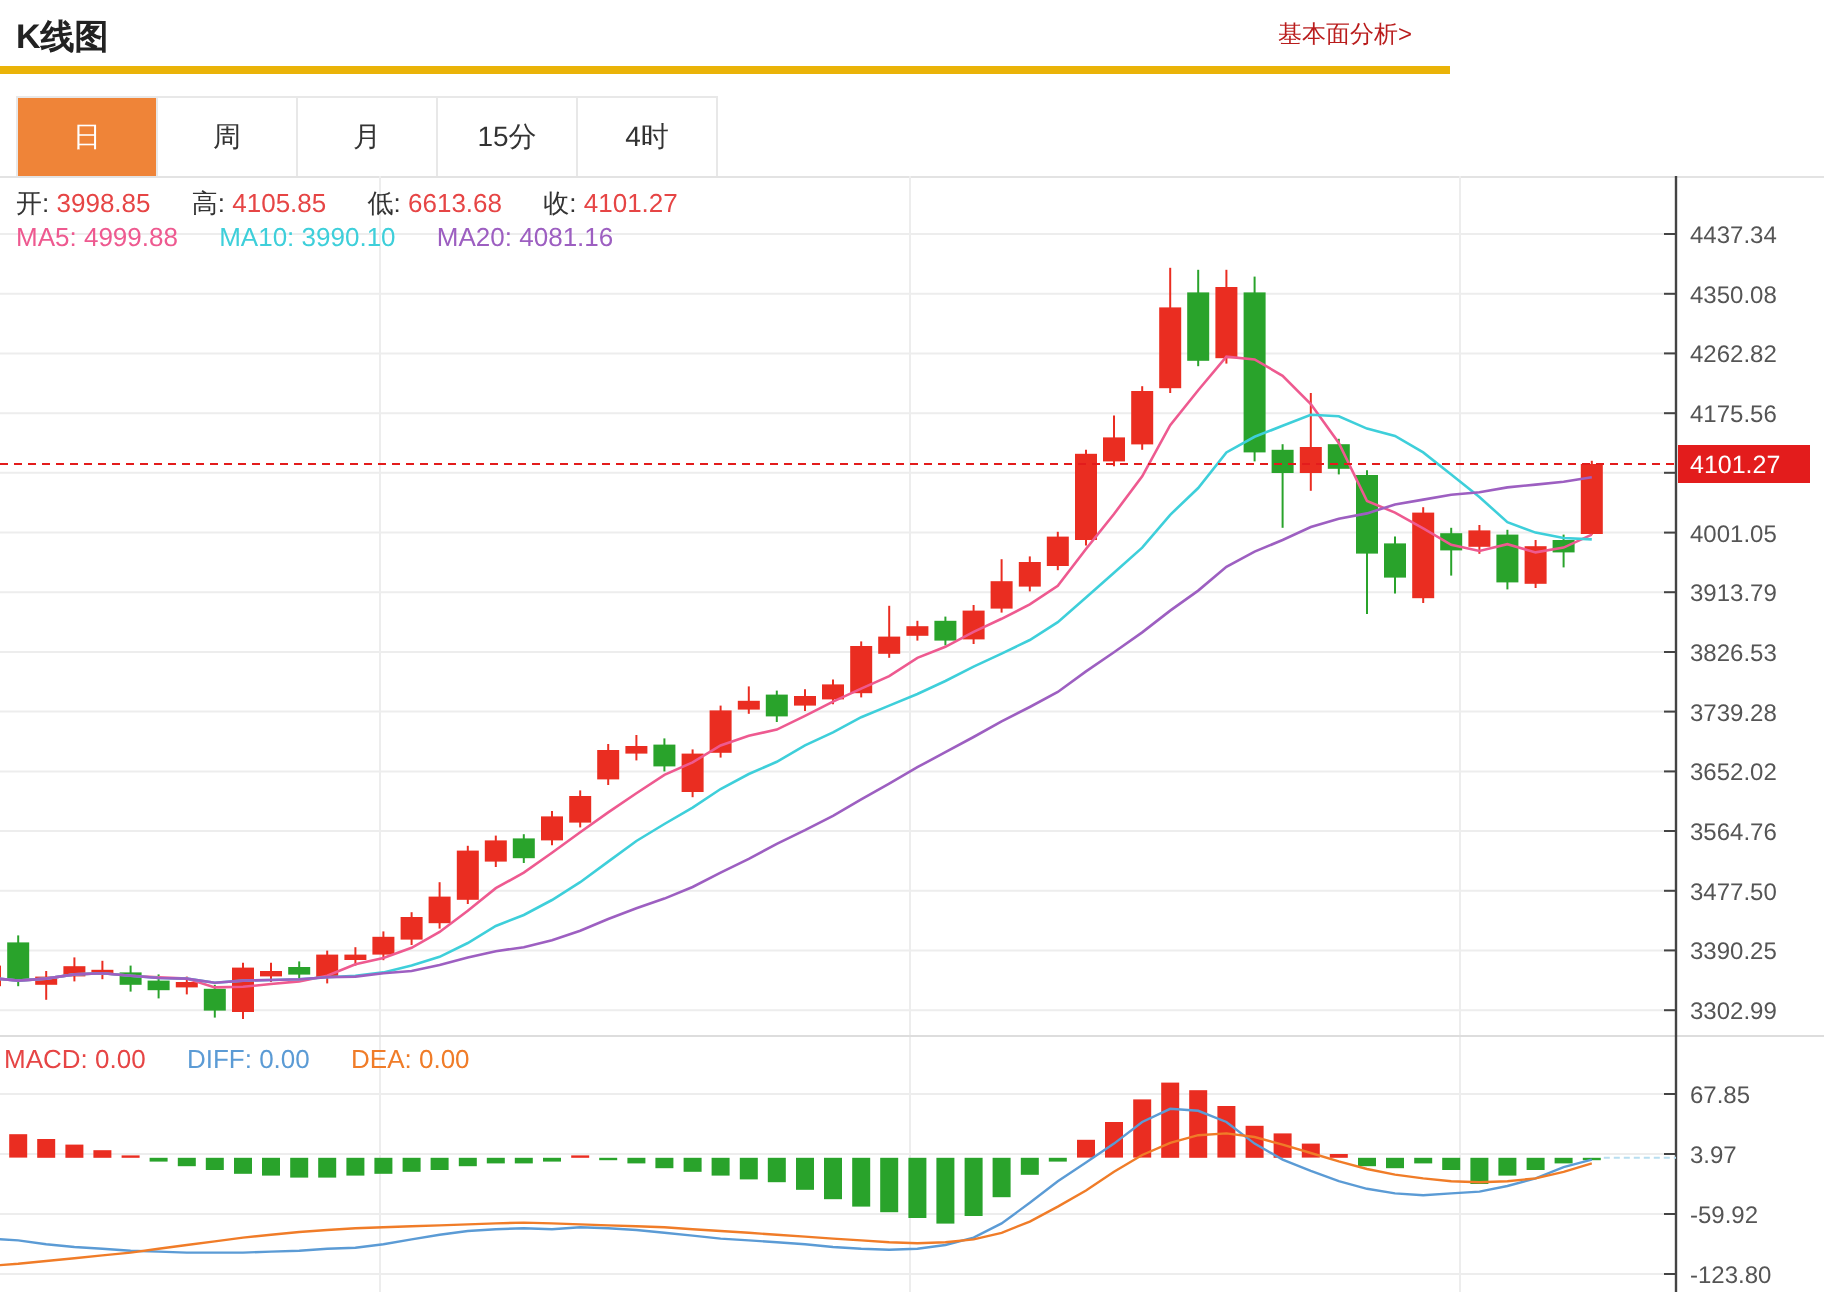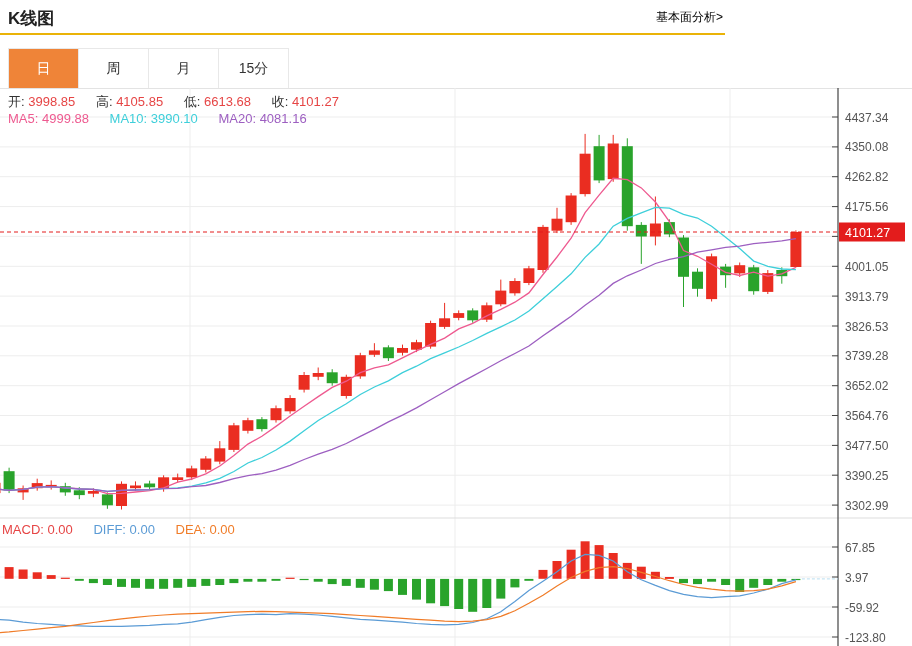--- a/index.html
+++ b/index.html
@@ -1,20 +1,20 @@
 <!DOCTYPE html>
 <html style="--up: #ea2d21; --down: #29a32b; --ma5: #ee5a90; --ma10: #3ecfda; --ma20: #9d5fc1; --diff: #5b9bd5; --dea: #f07c28; --badge: #e31c1c; --active-tab: #ef8438; --val-red: #e64545; --grid: #ededed; --axis: #444444; --axis-label: #555555;"><head>
 <meta charset="utf-8">
 <style>
   html,body{margin:0;padding:0}
   body{width:912px;height:646px;background:#fff;position:relative;overflow:hidden;
        font-family:"Liberation Sans","DejaVu Sans",sans-serif;}
-  .header{position:absolute;top:0;left:0;width:725px;height:33px;border-bottom:2px solid #eab308;background:#fff}
+  .header{position:absolute;top:0;left:0;width:725px;height:33px;border-bottom:4px solid #eab308;background:#fff}
   .title{position:absolute;left:8px;top:7px;font-size:17px;font-weight:bold;color:#222}
-  .fund-link{position:absolute;right:2px;top:9px;font-size:12px;color:#000000;cursor:pointer;text-decoration:none}
+  .fund-link{position:absolute;right:19px;top:9px;font-size:12px;color:#b91c1c;cursor:pointer;text-decoration:none}
   .tabbar{position:absolute;top:48px;left:0;width:912px;height:40px;border-bottom:1px solid #e3e3e3;background:#fff}
   .tabs-group{position:absolute;left:8px;top:0;display:flex;border-top:1px solid #e8e8e8;border-left:1px solid #e8e8e8}
   .tab{width:69px;height:39px;line-height:39px;text-align:center;font-size:14px;color:#333;
        background:#fff;border-right:1px solid #e8e8e8;cursor:pointer;user-select:none}
   .tab.active{background:var(--active-tab,#ef8438);color:#fff}
   .chart-wrap{position:absolute;top:88px;left:0;width:912px;height:558px}
   svg text{font-family:"Liberation Sans","DejaVu Sans",sans-serif}
   .info-row{position:absolute;font-size:13px;z-index:5;pointer-events:none;white-space:nowrap}
   .ohlc-row{left:8px;top:93px}
   .ma-row{left:8px;top:111px}
@@ -36,20 +36,21 @@
   <div class="title">K线图</div>
   <a class="fund-link">基本面分析&gt;</a>
 </div>
 
 <div class="tabbar">
   <div class="tabs-group">
     <div class="tab active">日</div>
     <div class="tab">周</div>
     <div class="tab">月</div>
     <div class="tab">15分</div>
+    <div class="tab">4时</div>
   </div>
 </div>
 
 <div class="chart-wrap">
   <svg id="chart-svg" width="912" height="558" viewBox="0 0 912 558">
       <line x1="190" y1="0" x2="190" y2="558" stroke="#ededed"></line>
       <line x1="455" y1="0" x2="455" y2="558" stroke="#ededed"></line>
       <line x1="730" y1="0" x2="730" y2="558" stroke="#ededed"></line>
       <line x1="0" y1="29.0" x2="838" y2="29.0" stroke="#ededed"></line>
       <line x1="832" y1="29.0" x2="838" y2="29.0" stroke="#444444"></line>

